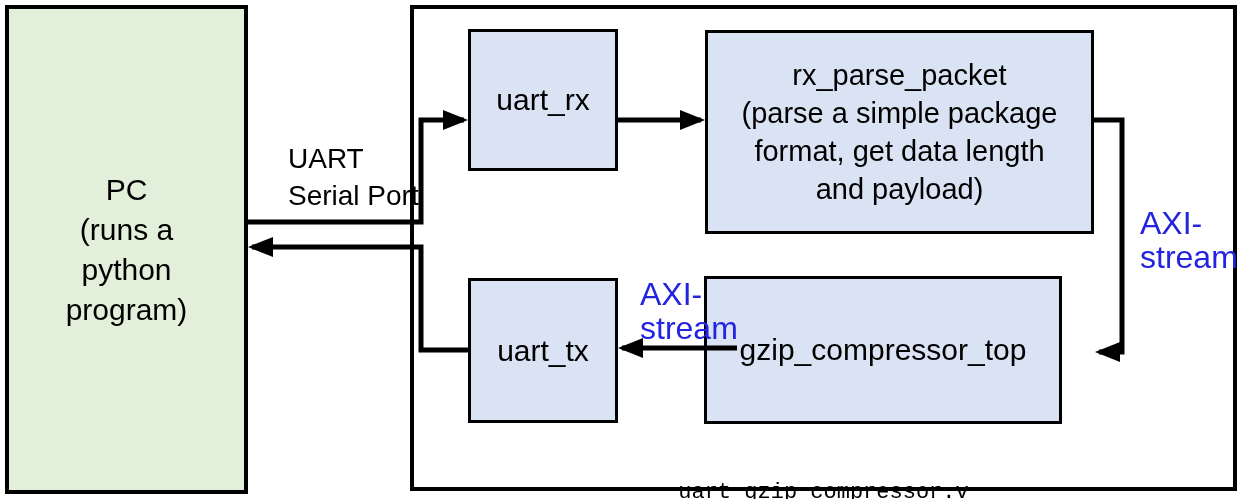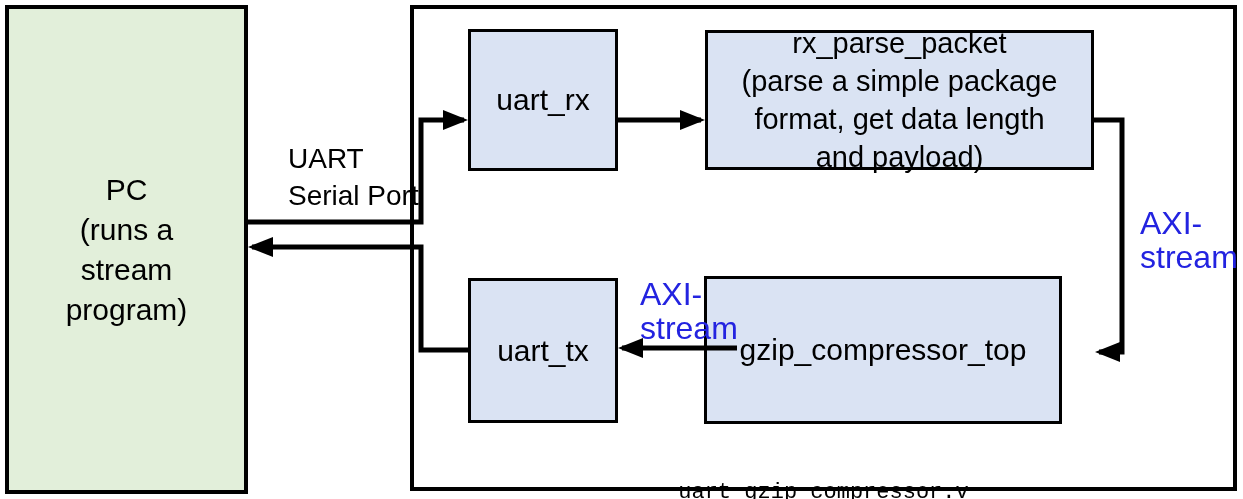--- a/index.html
+++ b/index.html
@@ -46,21 +46,21 @@
     font-size: 22px; line-height: 34px; font-family: Liberation Mono, monospace;
   }
   .block {
     position: absolute;
     background: var(--block-fill);
     border: 3px solid var(--line-color);
     display: flex; align-items: center; justify-content: center;
     text-align: center; white-space: pre-line;
   }
   .block-uart-rx   { left: 468px; top: 29px;  width: 150px; height: 142px; font-size: 30px; }
-  .block-rx-parse  { left: 705px; top: 30px;  width: 389px; height: 140px; font-size: 29px; line-height: 38px; }
+  .block-rx-parse  { left: 705px; top: 30px;  width: 389px; height: 204px; font-size: 29px; line-height: 38px; }
   .block-uart-tx   { left: 468px; top: 278px; width: 150px; height: 145px; font-size: 30px; }
   .block-gzip      { left: 704px; top: 276px; width: 358px; height: 148px; font-size: 30px; }
   .wire-layer {
     position: absolute;
     left: 0; top: 0;
     width: 1243px; height: 499px;
     pointer-events: none;
   }
   .wire {
     fill: none;
@@ -84,21 +84,21 @@
   .axi-mid   { left: 640px;  top: 277px; }
 </style>
 </head>
 <body>
 
 <div class="canvas">
 
   <div class="pc-box">
     <div class="box-label">PC
 (runs a
-stream
+python
 program)</div>
   </div>
 
   <div class="outer-box"></div>
   <div class="outer-label">uart_gzip_compressor.v</div>
 
   <div class="block block-uart-rx">
     <span>uart_rx</span>
   </div>
 

